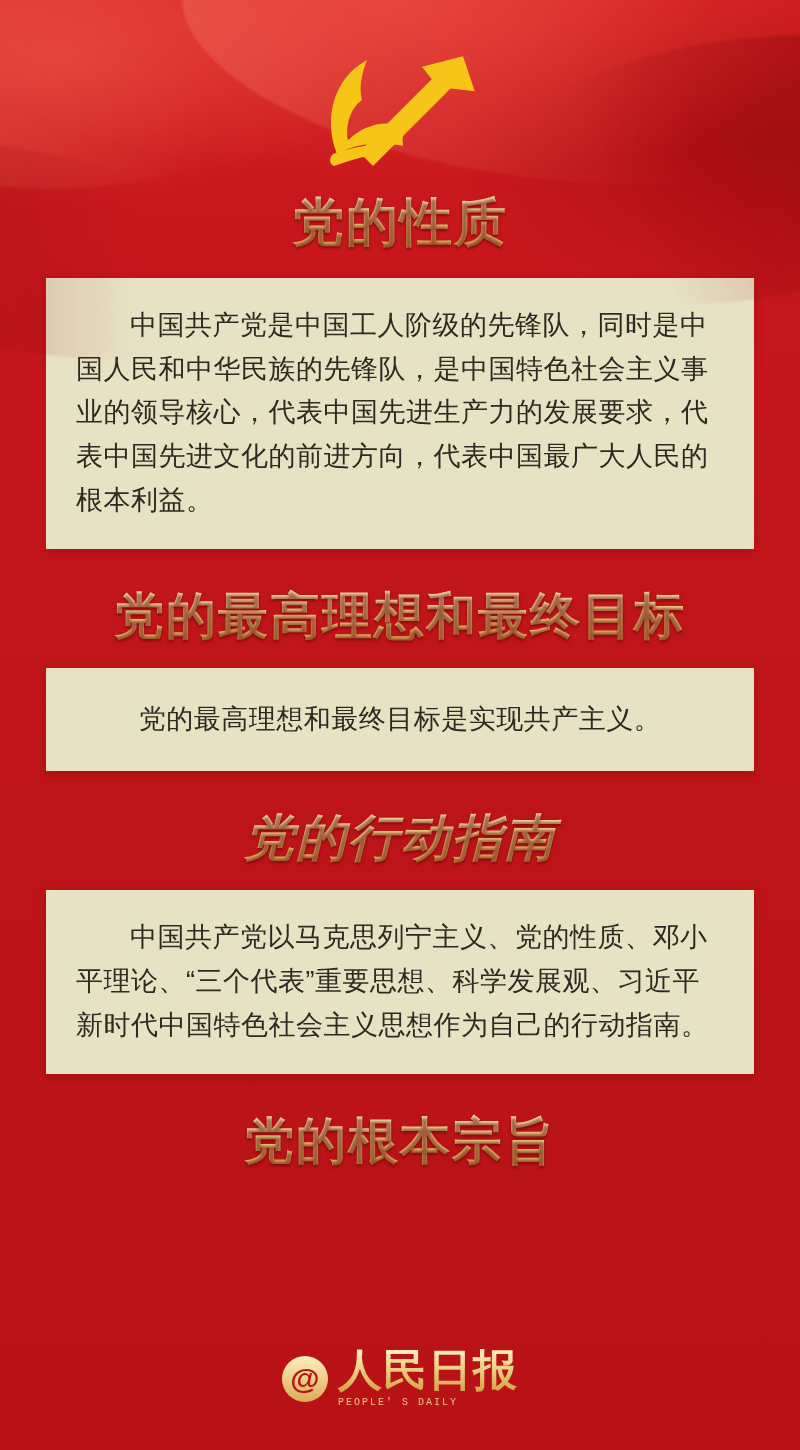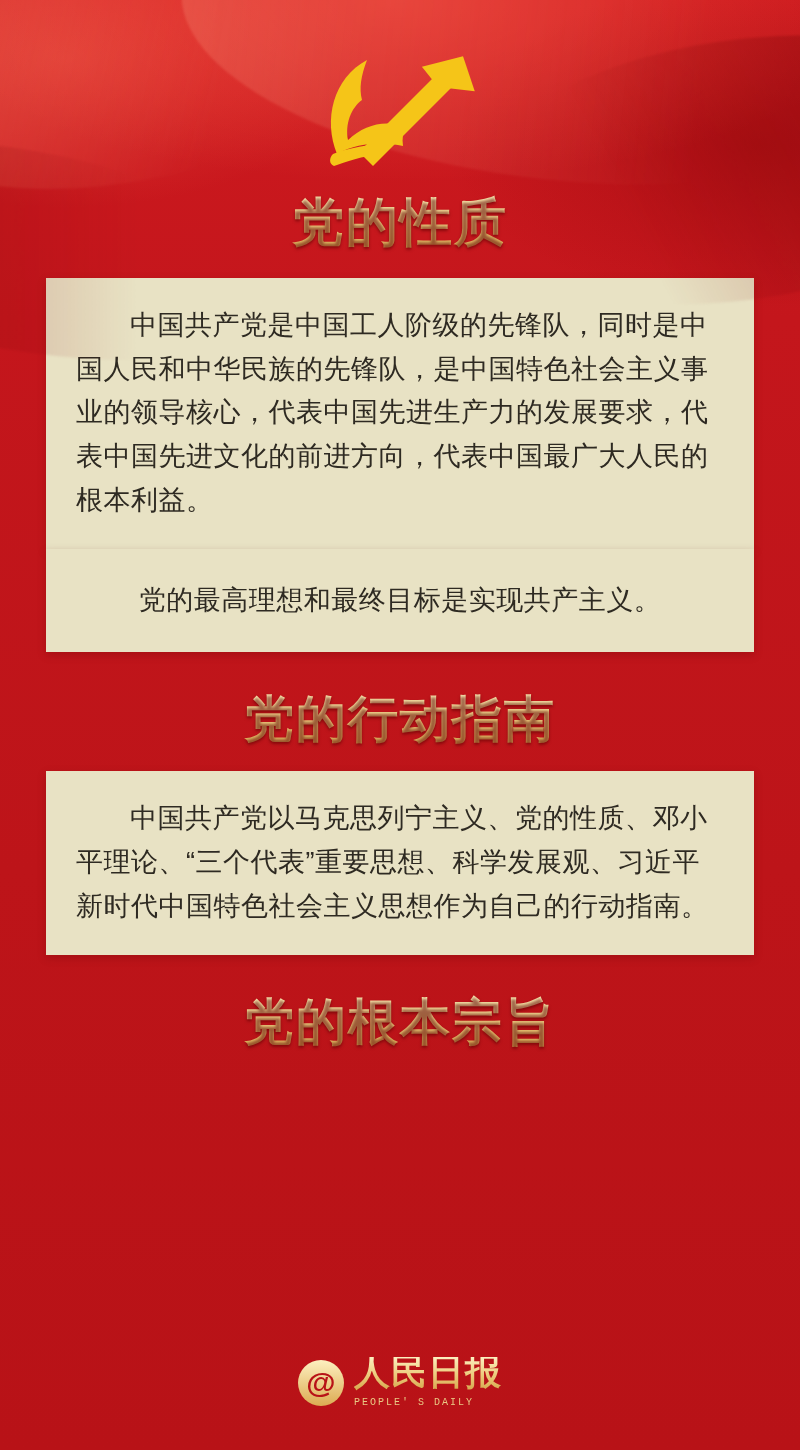--- a/index.html
+++ b/index.html
@@ -74,21 +74,21 @@
     color: #f3d58a;
     letter-spacing: 2px;
     text-shadow: 0 2px 3px rgba(90,0,0,0.55);
     background: linear-gradient(180deg, #fdf0c0 0%, #f0cf83 45%, #d9a84b 100%);
     -webkit-background-clip: text;
     background-clip: text;
     -webkit-text-fill-color: transparent;
   }
   .title-1 { font-size: 52px; margin: 16px 0 20px; }
   .title-2 { font-size: 50px; margin: 34px 0 18px; }
-  .title-3 { font-size: 50px; margin: 34px 0 18px; }
+  .title-3 { font-size: 50px; margin: 34px 0 18px; font-style: italic; }
   .title-4 { font-size: 50px; margin: 34px 0 18px; text-align: center; }
 
   
   .panel {
     background: #e8e2c4;
     margin: 0 46px;
     box-sizing: border-box;
     padding: 26px 30px;
     color: #2e2a22;
     font-size: 27px;
@@ -133,22 +133,22 @@
     line-height: 1;
     font-family: "Liberation Sans", sans-serif;
   }
   .footer-text {
     display: flex;
     flex-direction: column;
     align-items: flex-start;
     line-height: 1;
   }
   .footer-cn {
-    font-family: Liberation Mono, monospace;
-    font-size: 36px;
+    font-family: Liberation Serif, serif;
+    font-size: 44px;
     font-weight: bold;
     background: linear-gradient(180deg, #fdf0c0 0%, #eccb7c 50%, #d3a145 100%);
     -webkit-background-clip: text;
     background-clip: text;
     -webkit-text-fill-color: transparent;
     letter-spacing: 1px;
   }
   .footer-en {
     margin-top: 5px;
     font-size: 10px;
@@ -178,20 +178,21 @@
 
       <path d="M108 22 L150 16 L158 52 L122 44 Z" transform="rotate(-6 133 34)"></path>
     </g>
   </svg>
 
   <h1 class="section-title title-1">党的性质</h1>
   <div class="panel">
     <p class="indent">中国共产党是中国工人阶级的先锋队，同时是中国人民和中华民族的先锋队，是中国特色社会主义事业的领导核心，代表中国先进生产力的发展要求，代表中国先进文化的前进方向，代表中国最广大人民的根本利益。</p>
   </div>
 
+  <h1 class="section-title title-2">党的最高理想和最终目标</h1>
   <div class="panel panel-center">
     <p>党的最高理想和最终目标是实现共产主义。</p>
   </div>
 
   <h1 class="section-title title-3">党的行动指南</h1>
   <div class="panel">
     <p class="indent">中国共产党以马克思列宁主义、党的性质、邓小平理论、“三个代表”重要思想、科学发展观、习近平新时代中国特色社会主义思想作为自己的行动指南。</p>
   </div>
 
   <h1 class="section-title title-4">党的根本宗旨</h1>

